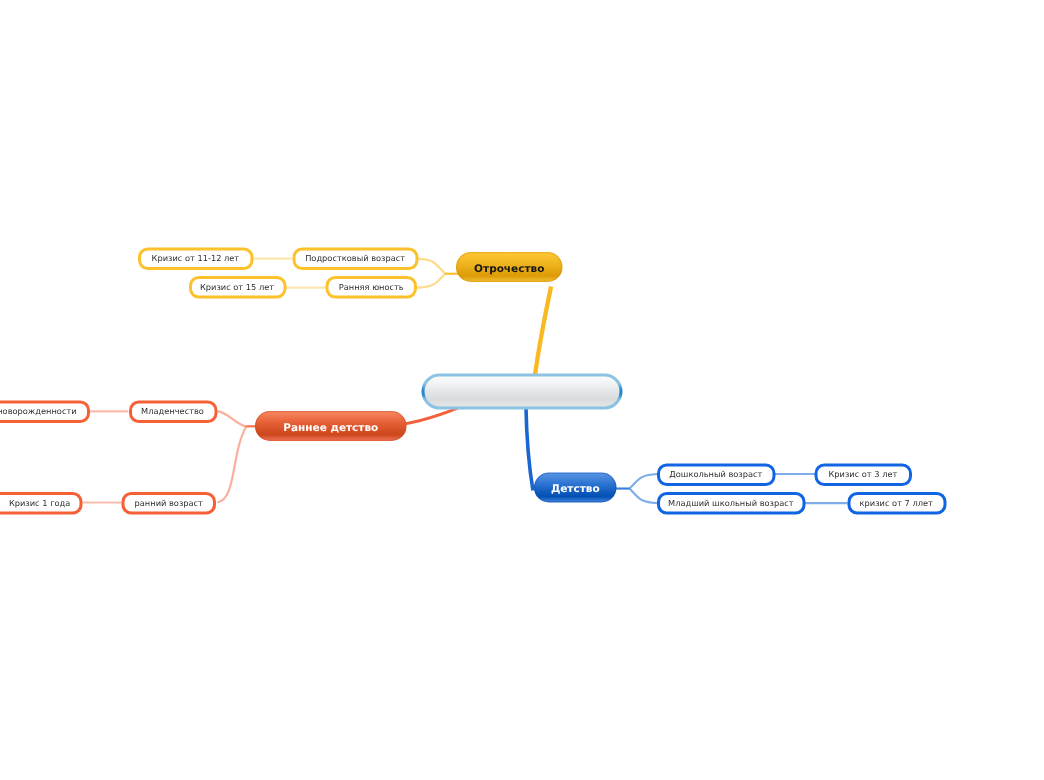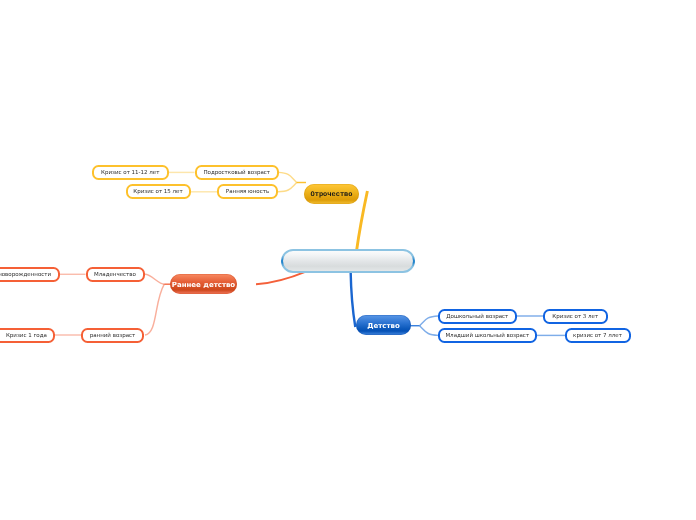--- a/index.html
+++ b/index.html
@@ -21,24 +21,24 @@
     border:0;border-radius:12px;background:transparent;
     color:#15325c;font-size:9px;font-weight:bold;
   }
   svg.nodes{position:absolute;left:0;top:0;width:696px;height:520px;pointer-events:none;}
 
   
   .pill{border-width:0;border-radius:10px;color:#fff;font-size:7px;font-weight:bold;}
   #b-otr{box-shadow:inset 0 0 0 0.8px rgba(206,142,5,0.38);}
   #b-ran{box-shadow:inset 0 0 0 0.8px rgba(198,64,22,0.34);}
   #b-det{box-shadow:inset 0 0 0 0.8px rgba(14,72,165,0.36);}
-  #b-otr{left:304px;top:184px;width:55px;height:20px;
+  #b-otr{left:304px;top:168px;width:71px;height:20px;
      background:linear-gradient(180deg,#fdc838 0%,#fcc332 8%,#efb51f 38%,#e2a20c 68%,#dd9c07 80%,#eab223 92%,#f6bd31 100%);
-     color:#171717;font-family:Liberation Mono, monospace;}
-  #b-ran{left:170px;top:274px;width:67px;height:20px;
+     color:#171717;}
+  #b-ran{left:170px;top:274px;width:101px;height:20px;
      background:linear-gradient(180deg,#f78a62 0%,#f5825a 8%,#e66038 38%,#d44d22 68%,#ce471c 80%,#e46545 92%,#ef7856 100%);}
   #b-det{left:356px;top:315px;width:55px;height:20px;
      background:linear-gradient(180deg,#5796e5 0%,#5190e2 8%,#2c74d2 38%,#0c59bb 68%,#0450b5 80%,#2b72cf 92%,#3e80d6 100%);}
 
   
   .box{background:#fff;border-width:2px;border-radius:6.5px;color:#2e2e2e;
        font-size:5.5px;}
   .y{border-color:#fdc12c;}
   .o{border-color:#f56036;}
   .b{border-color:#1164e2;}

